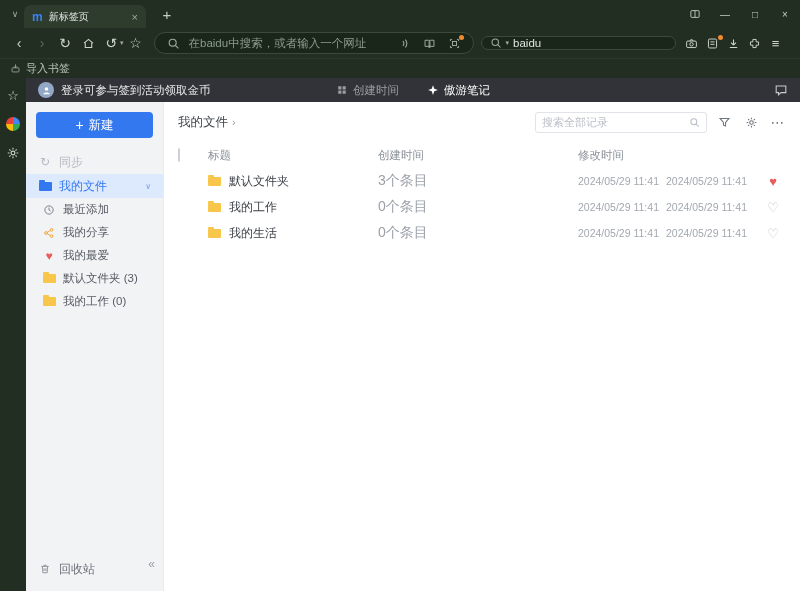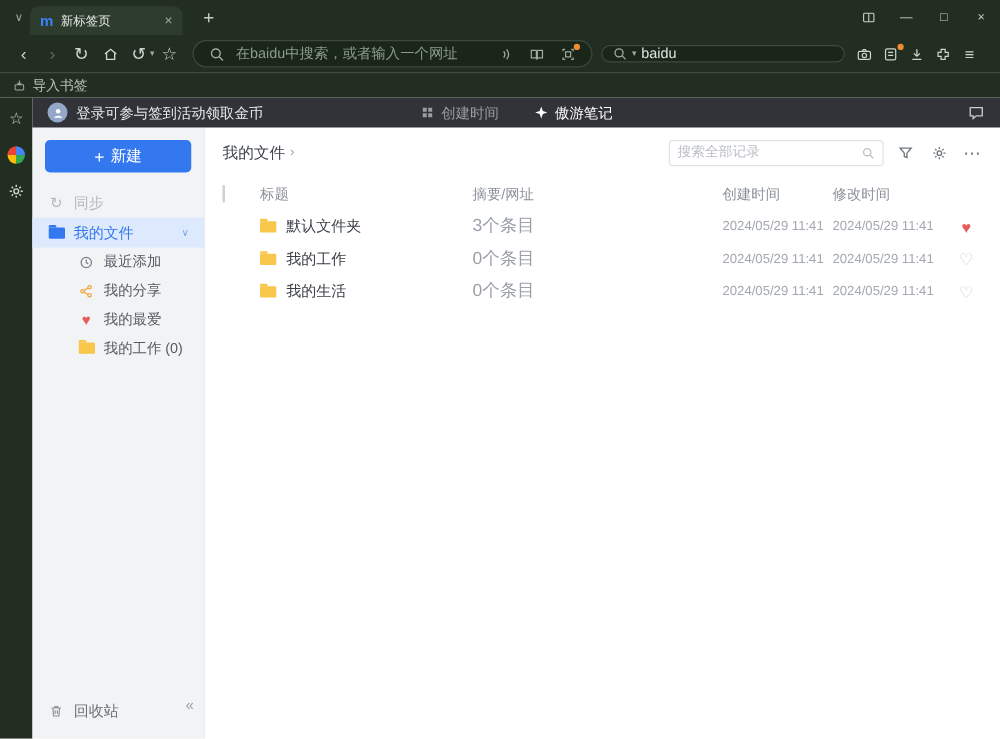--- a/index.html
+++ b/index.html
@@ -81,21 +81,21 @@
        font-size:12px;color:#4b5159;border-right:1px solid #e8eaed}
   .new-btn{margin:0 10px 12px;height:26px;background:#3478f0;color:#fff;border:none;border-radius:4px;
        font-size:12.5px;display:flex;align-items:center;justify-content:center;gap:5px;cursor:pointer;font-family:inherit}
   .new-btn .plus{font-size:14px;line-height:1}
   .sitem{height:24px;display:flex;align-items:center;gap:7px;padding:0 12px;cursor:pointer}
   .sitem.disabled{color:#b4b9c0;cursor:default}
   .sitem.selected{background:#dde9fc;color:#3478f0}
   .sitem .chev{margin-left:auto;font-size:8px;color:#7ba0e8}
   .sicon{width:14px;display:flex;justify-content:center;align-items:center;flex:none}
   .sicon svg{width:12px;height:12px}
-  .sub .sitem{padding-left:36px;height:23px;color:#555b63;font-size:11.5px}
+  .sub .sitem{padding-left:16px;height:23px;color:#555b63;font-size:11.5px}
   .glyph-heart{color:#e85c5c;font-size:12px;line-height:1}
   .folder{width:13px;height:9px;background:#f7c64a;border-radius:1px;position:relative;flex:none}
   .folder::before{content:"";position:absolute;top:-2px;left:0;width:6px;height:2px;background:#f7c64a;
        border-radius:1px 1px 0 0}
   .folder.blue,.folder.blue::before{background:#3478f0}
   .spacer{flex:1}
   .sbottom{display:flex;align-items:flex-start;padding:0 8px 10px 0}
   .sbottom .sitem{flex:1;color:#6b7178}
   .collapse{color:#9aa0a8;font-size:12px;cursor:pointer}
 
@@ -329,20 +329,26 @@
             <span>我的分享</span>
           </div>
           <div class="sitem">
             <span class="sicon glyph-heart">♥</span>
             <span>我的最爱</span>
           </div>
           <div class="sitem">
             <span class="sicon">
                 <span class="folder"></span>
               </span>
+            <span>默认文件夹 (3)</span>
+          </div>
+          <div class="sitem">
+            <span class="sicon">
+                <span class="folder"></span>
+              </span>
             <span>我的工作 (0)</span>
           </div>
         </div>
 
         <div class="spacer"></div>
 
         <div class="sbottom">
           <div class="sitem">
             <span class="sicon" style="color:#8a9099">
               <svg viewBox="0 0 16 16" fill="none" stroke="currentColor" stroke-width="1.2">
@@ -381,21 +387,20 @@
                 <circle cx="8" cy="8" r="2.2"></circle>
                 <path d="M8 2v2M8 12v2M2 8h2M12 8h2M3.8 3.8l1.4 1.4M10.8 10.8l1.4 1.4M12.2 3.8l-1.4 1.4M5.2 10.8l-1.4 1.4"></path>
               </svg>
           </span>
           <span class="mt-ic more-glyph">⋯</span>
         </div>
 
         <div class="thead">
           <span><span class="cbx"></span></span>
           <span>标题</span>
-          <span>摘要/网址</span>
           <span>创建时间</span>
           <span>修改时间</span>
           <span></span>
         </div>
 
         <div class="trow">
           <span></span>
           <span class="title-cell">
               <span class="folder"></span>
               <span>默认文件夹</span>

